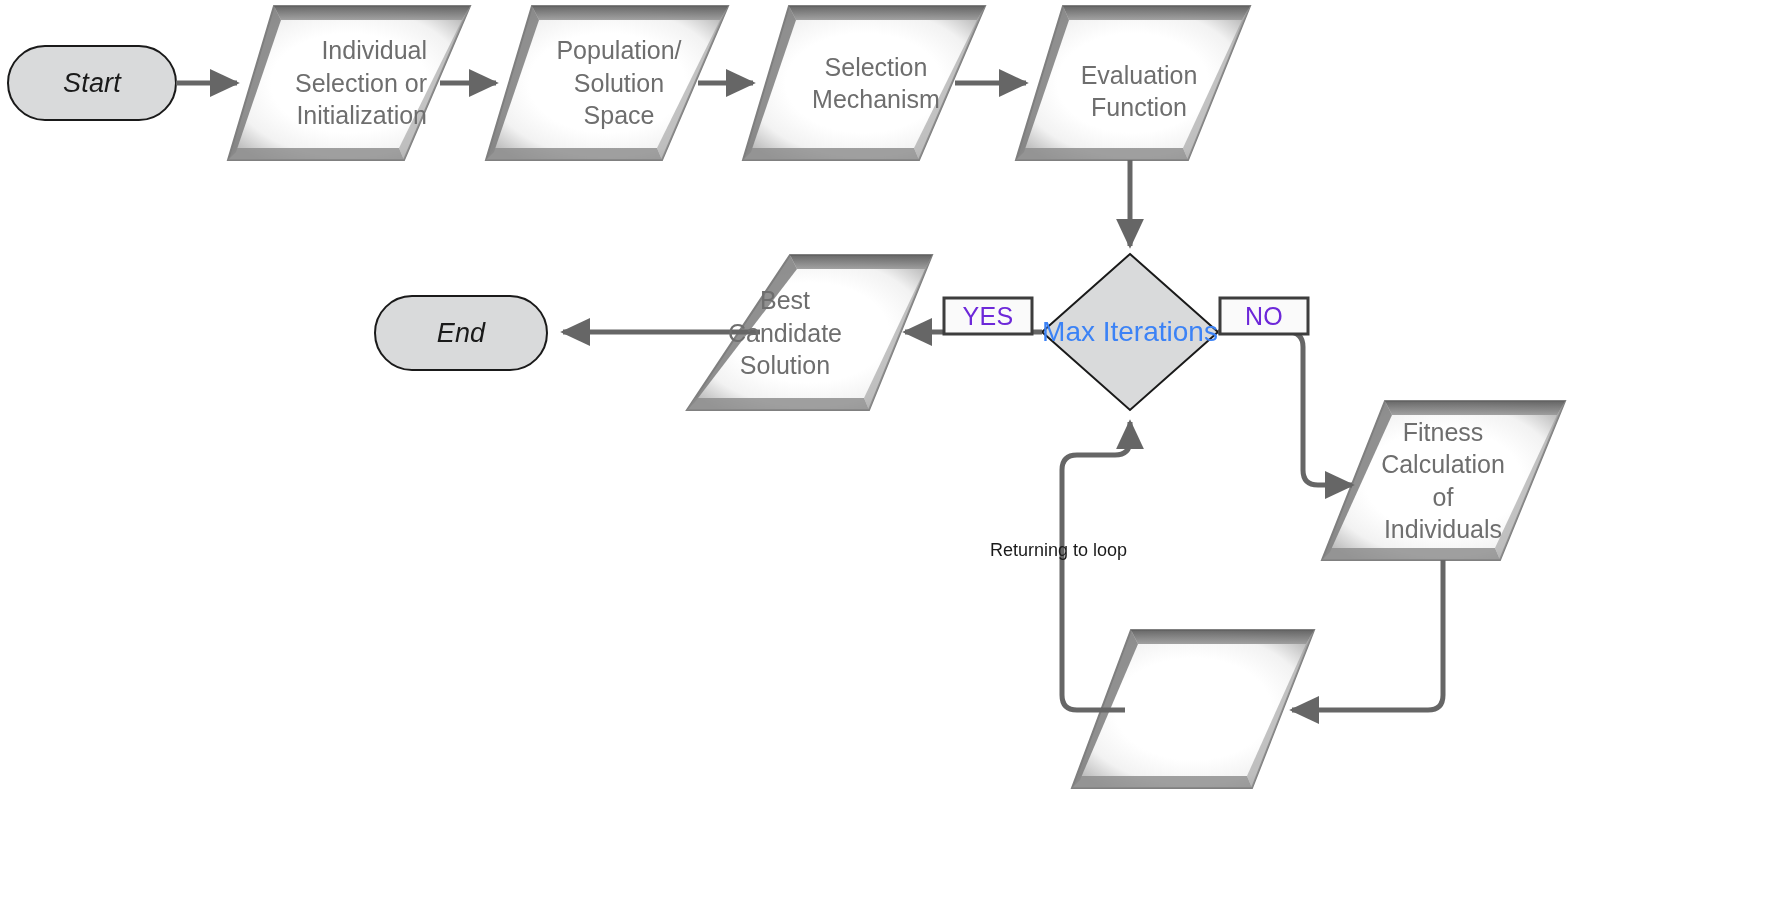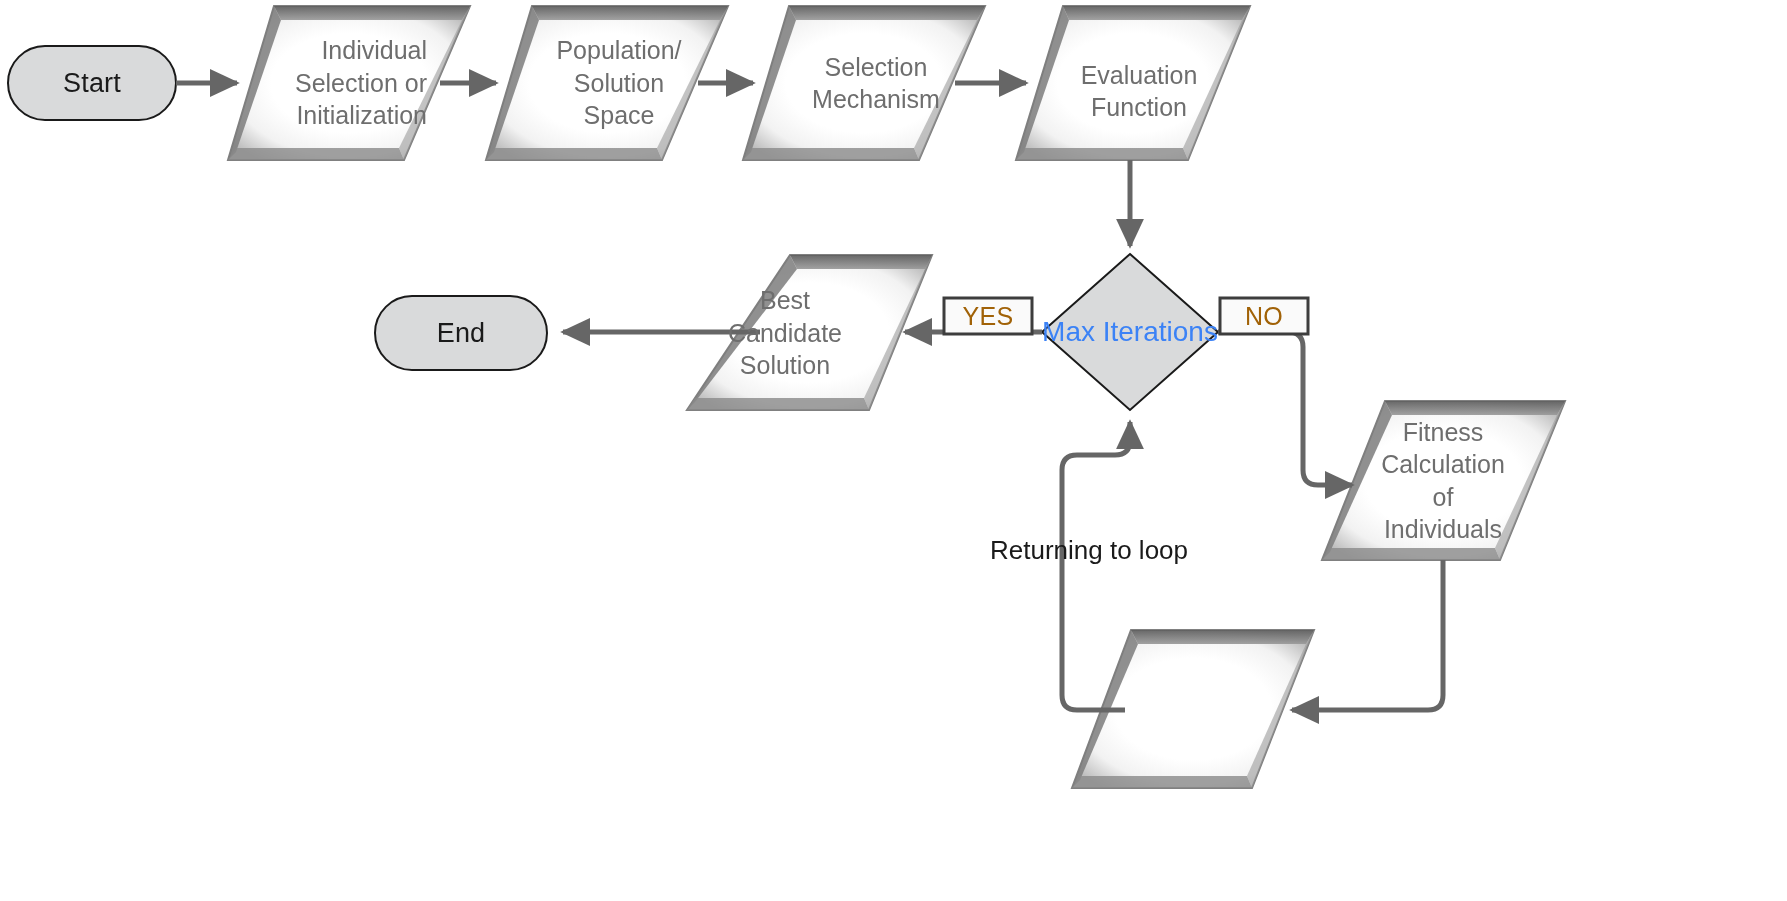--- a/index.html
+++ b/index.html
@@ -31,38 +31,39 @@
     align-items: center;
     justify-content: center;
     text-align: center;
     pointer-events: none;
     white-space: pre-line;
   }
   .terminator-label {
     color: #1a1a1a;
     font-size: 27px;
     letter-spacing: 0.2px;
+    font-style: italic;
   }
   .para-label {
     color: #6e6e6e;
     font-size: 25px;
     line-height: 1.30;
   }
   .decision-label {
     color: #3b82f6;
     font-size: 28px;
   }
   .edge-tag-label {
-    color: #a16207;
+    color: #6d28d9;
     font-size: 25px;
     letter-spacing: 0.3px;
   }
   .annotation-label {
     color: #1a1a1a;
-    font-size: 26px;
+    font-size: 18px;
     white-space: nowrap;
     justify-content: flex-start;
   }
 </style>
 </head>
 <body>
 
 <div id="canvas">
 
   <svg id="flow-svg" viewBox="0 0 1787 901" xmlns="http://www.w3.org/2000/svg">

